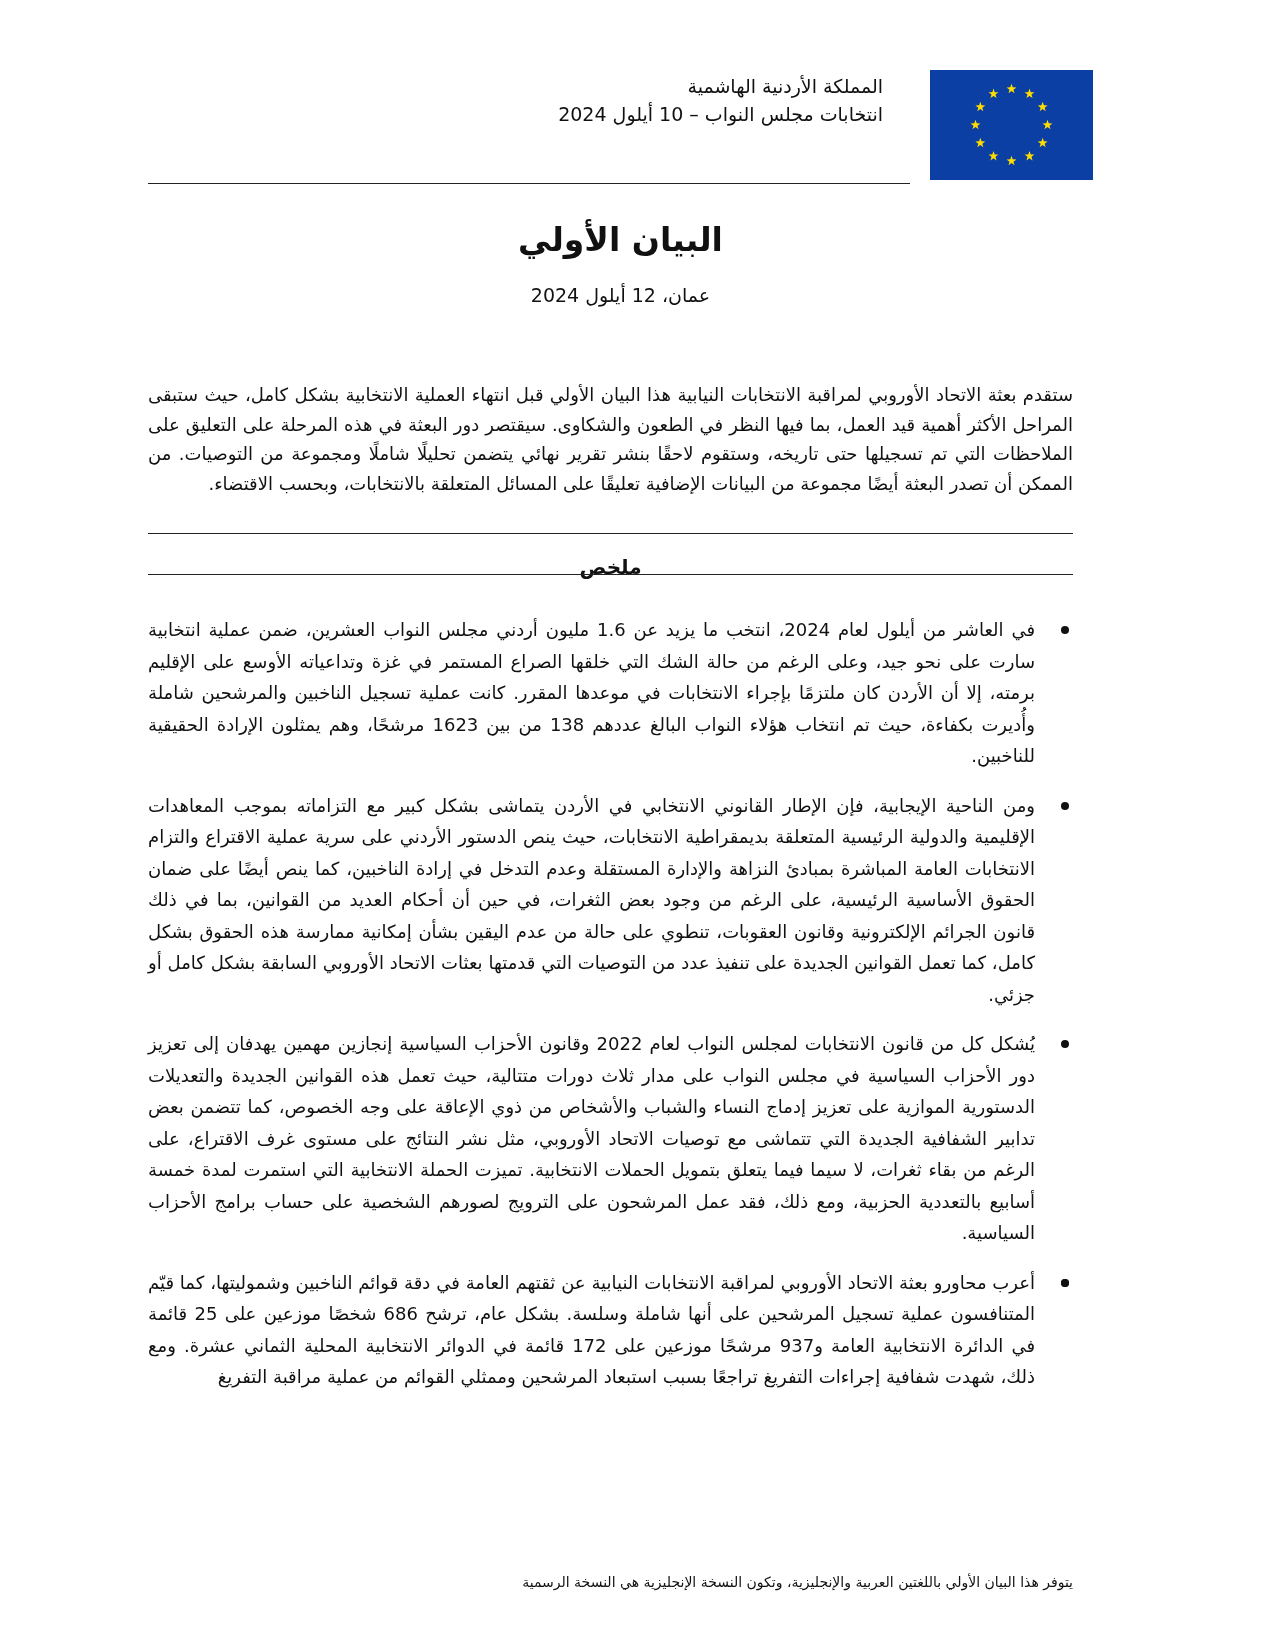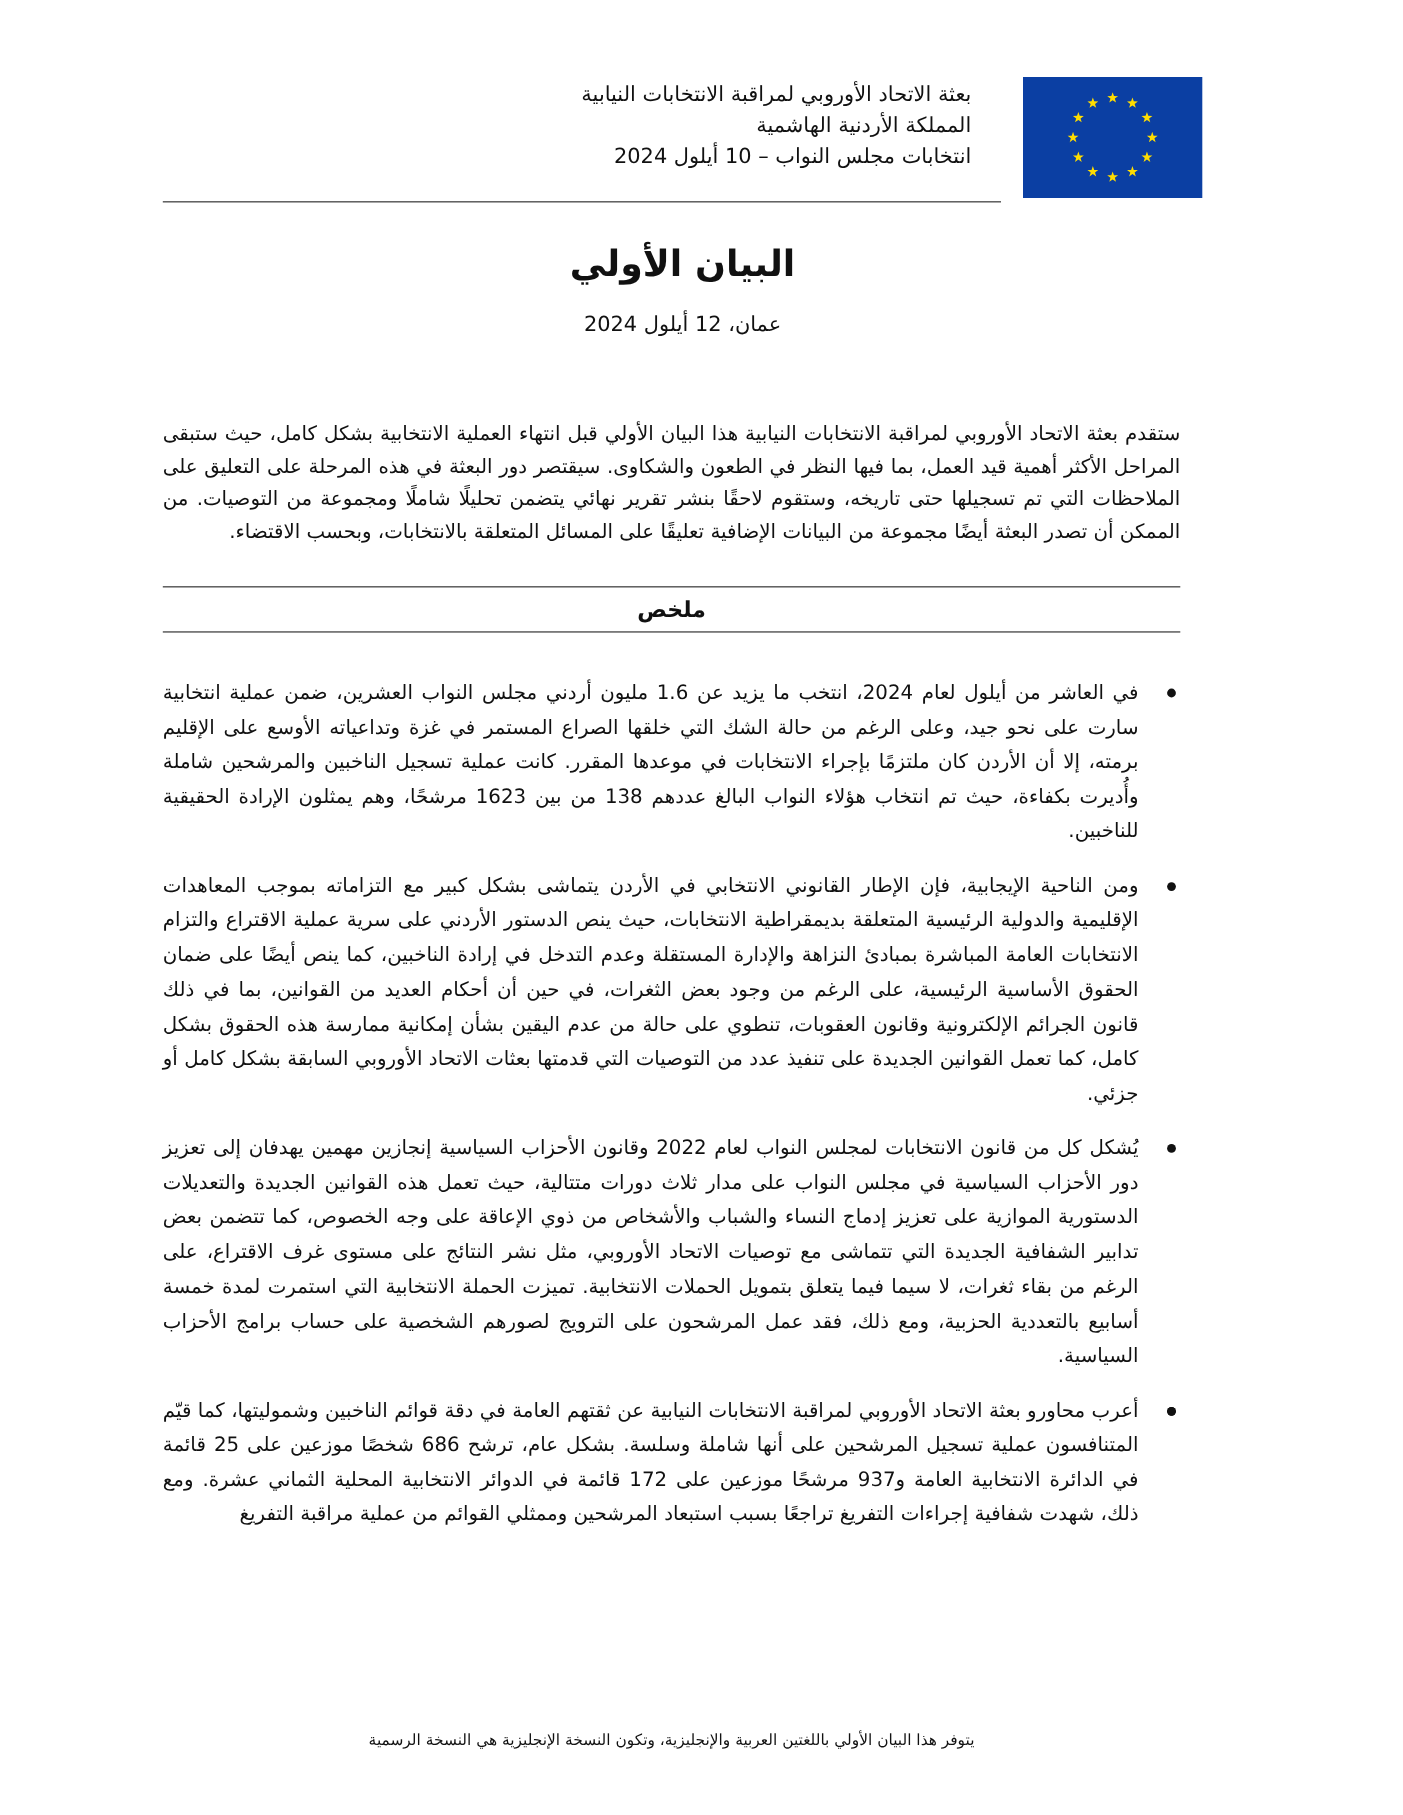--- a/index.html
+++ b/index.html
@@ -32,40 +32,40 @@
     .date-line { font-size: 19px; line-height: 30px; margin: 16px; }
 
     .intro {
       position: absolute; top: 362px; left: 148px; width: 925px;
       font-size: 18px; line-height: 29.5px; text-align: justify;
     }
     .section-rule-top {
       position: absolute; top: 533px; left: 148px; width: 925px; border-top: 1.5px solid #222;
     }
     .section-title {
-      position: absolute; top: 538px; left: 148px; width: 925px; text-align: center;
+      position: absolute; top: 551px; left: 148px; width: 925px; text-align: center;
       font-size: 20px; font-weight: bold; line-height: 32px;
     }
     .section-rule-bottom {
       position: absolute; top: 574px; left: 148px; width: 925px; border-top: 1.5px solid #222;
     }
     .bullets {
       position: absolute; top: 614px; left: 148px; width: 925px;
       margin: 0; padding: 0; list-style: none;
     }
     .bullets li {
       position: relative; padding-right: 38px; margin-bottom: 18px;
       font-size: 18px; line-height: 31.5px; text-align: justify;
     }
     .bullets li .dot {
       position: absolute; right: 4px; top: 12px; width: 8px; height: 8px;
       border-radius: 50%; background: #111;
     }
     .footer-note {
-      position: absolute; top: 1572px; left: 148px; width: 925px; text-align: center;
+      position: absolute; top: 1572px; left: 148px; width: 925px; 
       font-size: 14px; line-height: 20px;
     }
   </style>
 </head>
 <body>
 
 <div class="header">
   <div class="flag" style="background: rgb(11, 63, 163);">
     <svg id="flag-svg" viewBox="0 0 163 110">
         <polygon points="81.50,13.80 82.72,17.32 86.45,17.39 83.48,19.64 84.56,23.21 81.50,21.08 78.44,23.21 79.52,19.64 76.55,17.39 80.28,17.32" fill="#ffdd00"></polygon>
@@ -76,21 +76,20 @@
         <polygon points="99.50,80.98 100.72,84.49 104.45,84.57 101.48,86.82 102.56,90.38 99.50,88.26 96.44,90.38 97.52,86.82 94.55,84.57 98.28,84.49" fill="#ffdd00"></polygon>
         <polygon points="81.50,85.80 82.72,89.32 86.45,89.39 83.48,91.64 84.56,95.21 81.50,93.08 78.44,95.21 79.52,91.64 76.55,89.39 80.28,89.32" fill="#ffdd00"></polygon>
         <polygon points="63.50,80.98 64.72,84.49 68.45,84.57 65.48,86.82 66.56,90.38 63.50,88.26 60.44,90.38 61.52,86.82 58.55,84.57 62.28,84.49" fill="#ffdd00"></polygon>
         <polygon points="50.32,67.80 51.55,71.32 55.27,71.39 52.30,73.64 53.38,77.21 50.32,75.08 47.27,77.21 48.34,73.64 45.38,71.39 49.10,71.32" fill="#ffdd00"></polygon>
         <polygon points="45.50,49.80 46.72,53.32 50.45,53.39 47.48,55.64 48.56,59.21 45.50,57.08 42.44,59.21 43.52,55.64 40.55,53.39 44.28,53.32" fill="#ffdd00"></polygon>
         <polygon points="50.32,31.80 51.55,35.32 55.27,35.39 52.30,37.64 53.38,41.21 50.32,39.08 47.27,41.21 48.34,37.64 45.38,35.39 49.10,35.32" fill="#ffdd00"></polygon>
         <polygon points="63.50,18.62 64.72,22.14 68.45,22.22 65.48,24.47 66.56,28.03 63.50,25.90 60.44,28.03 61.52,24.47 58.55,22.22 62.28,22.14" fill="#ffdd00"></polygon>
       </svg>
   </div>
   <div class="mission-lines">
-    <div>بعثة الاتحاد الأوروبي لمراقبة الانتخابات النيابية</div>
     <div>المملكة الأردنية الهاشمية</div>
     <div>انتخابات مجلس النواب – 10 أيلول 2024</div>
   </div>
 </div>
 <div class="header-rule"></div>
 
 <div class="titles">
   <h1 class="main-title">البيان الأولي</h1>
   <p class="date-line">عمان، 12 أيلول 2024</p>
 </div>

